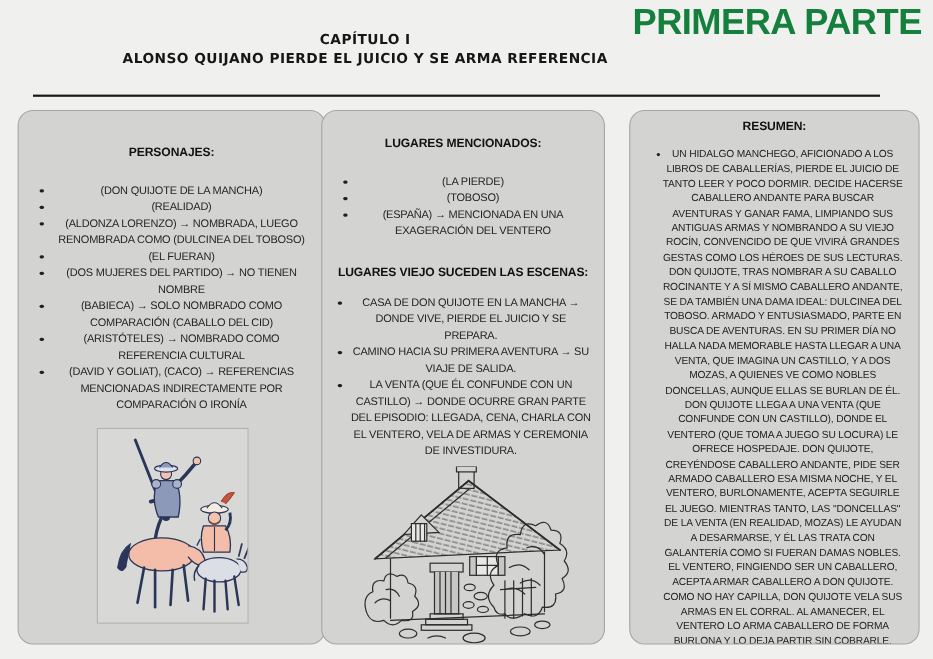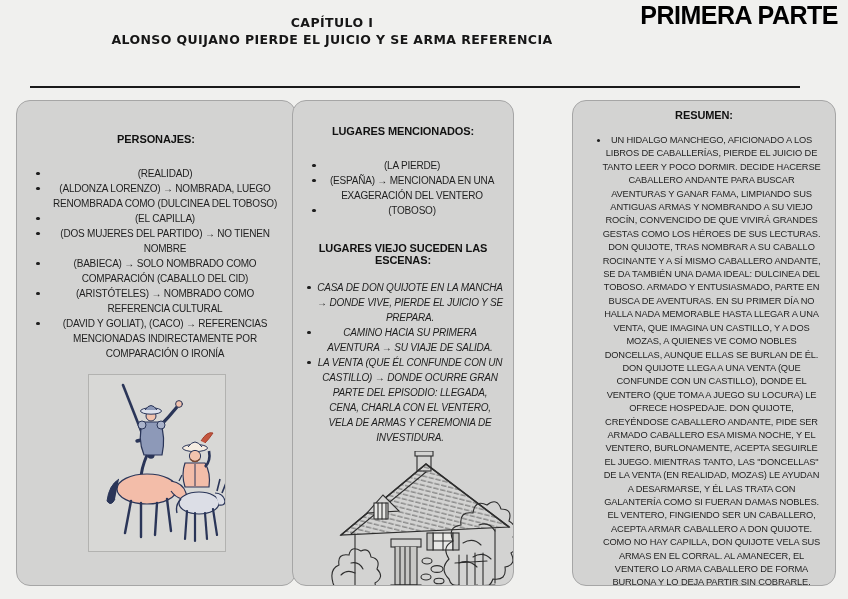--- a/index.html
+++ b/index.html
@@ -5,38 +5,38 @@
   html,body{margin:0;padding:0;}
   body{
     width:848px;height:599px;position:relative;overflow:hidden;
     background:#f0f0ee;color:#1f1f1f;
     font-family:"Liberation Sans", sans-serif;
     -webkit-font-smoothing:antialiased;
   }
   .part-title{
     position:absolute;top:1px;right:10px;
     font-family:"Liberation Sans", sans-serif;
-    font-size:25px;font-weight:800;letter-spacing:-0.5px;color:#000000;
+    font-size:33px;font-weight:800;letter-spacing:-0.5px;color:#15803d;
   }
   .chapter-block{
-    position:absolute;top:14px;left:82px;width:500px;text-align:center;
+    position:absolute;top:27px;left:82px;width:500px;text-align:center;
     font-family:"DejaVu Sans", sans-serif;
     font-weight:bold;font-size:12.5px;line-height:17px;color:#161616;
     letter-spacing:0.4px;
   }
   .divider{
     position:absolute;top:86px;left:30px;width:770px;height:2px;background:#1a1a1a;
   }
   .panel{
     position:absolute;top:100px;height:486px;box-sizing:border-box;
     background:#d3d3d2;border:1px solid #a6a6a6;border-radius:14px;
     overflow:hidden;
   }
   #panel-personajes{left:16px;width:280px;}
-  #panel-lugares{left:292px;width:222px;}
+  #panel-lugares{left:292px;width:258px;}
   #panel-resumen{left:572px;width:264px;}
   .panel-title{
     text-align:center;font-weight:bold;font-size:11px;letter-spacing:-0.1px;color:#111;
   }
   #panel-personajes .panel-title{margin-top:32px;}
   #panel-lugares .panel-title{margin-top:24px;}
   #panel-resumen .panel-title{margin-top:8px;}
   .ul{margin:0;padding:0;list-style:none;}
   .li{
     position:relative;text-align:center;
@@ -44,21 +44,21 @@
     font-size:10px;line-height:15px;letter-spacing:-0.2px;
   }
   .dot{
     position:absolute;left:19px;top:5.5px;width:3.5px;height:3.5px;border-radius:50%;
     background:#1f1f1f;
   }
   #personajes-list{margin-top:21px;}
   #lugares-list{margin-top:21px;}
   .escenas-title{margin-top:27px;}
   #escenas-list{margin-top:14px;}
-  #escenas-list .li{padding:0 10px 0 24px;font-style:italic;}
+  #escenas-list .li{padding:0 10px 0 24px;}
   #escenas-list .dot{left:14px;}
   #resumen-list{margin-top:13px;}
   #resumen-list .li{
     font-size:9.3px;line-height:13.4px;padding:0 13px 0 28px;letter-spacing:-0.15px;
   }
   #resumen-list .dot{left:24px;top:5px;width:3px;height:3px;}
   .figure-box{
     margin:13px 0 0 71px;width:138px;height:178px;
     background:#d8d8d6;border:1px solid #b2b2b0;box-sizing:border-box;
   }
@@ -75,29 +75,33 @@
   <div>ALONSO QUIJANO PIERDE EL JUICIO Y SE ARMA REFERENCIA</div>
 </div>
 
 <div class="divider"></div>
 
 <div class="panel" id="panel-personajes">
   <div class="panel-title">PERSONAJES:</div>
   <div class="ul" id="personajes-list">
       <div class="li">
       <span class="dot"></span>
+      <span>(DON QUIJOTE DE LA MANCHA)</span>
+    </div>
+      <div class="li">
+      <span class="dot"></span>
       <span>(REALIDAD)</span>
     </div>
       <div class="li">
       <span class="dot"></span>
       <span>(ALDONZA LORENZO) → NOMBRADA, LUEGO RENOMBRADA COMO (DULCINEA DEL TOBOSO)</span>
     </div>
       <div class="li">
       <span class="dot"></span>
-      <span>(EL CAPILLA)</span>
+      <span>(EL FUERAN)</span>
     </div>
       <div class="li">
       <span class="dot"></span>
       <span>(DOS MUJERES DEL PARTIDO) → NO TIENEN NOMBRE</span>
     </div>
       <div class="li">
       <span class="dot"></span>
       <span>(BABIECA) → SOLO NOMBRADO COMO COMPARACIÓN (CABALLO DEL CID)</span>
     </div>
       <div class="li">
@@ -168,25 +172,25 @@
 
 <div class="panel" id="panel-lugares">
   <div class="panel-title">LUGARES MENCIONADOS:</div>
   <div class="ul" id="lugares-list">
       <div class="li">
       <span class="dot"></span>
       <span>(LA PIERDE)</span>
     </div>
       <div class="li">
       <span class="dot"></span>
+      <span>(TOBOSO)</span>
+    </div>
+      <div class="li">
+      <span class="dot"></span>
       <span>(ESPAÑA) → MENCIONADA EN UNA EXAGERACIÓN DEL VENTERO</span>
-    </div>
-      <div class="li">
-      <span class="dot"></span>
-      <span>(TOBOSO)</span>
     </div>
     </div>
   <div class="panel-title escenas-title">LUGARES VIEJO SUCEDEN LAS ESCENAS:</div>
   <div class="ul" id="escenas-list">
       <div class="li">
       <span class="dot"></span>
       <span>CASA DE DON QUIJOTE EN LA MANCHA → DONDE VIVE, PIERDE EL JUICIO Y SE PREPARA.</span>
     </div>
       <div class="li">
       <span class="dot"></span>

